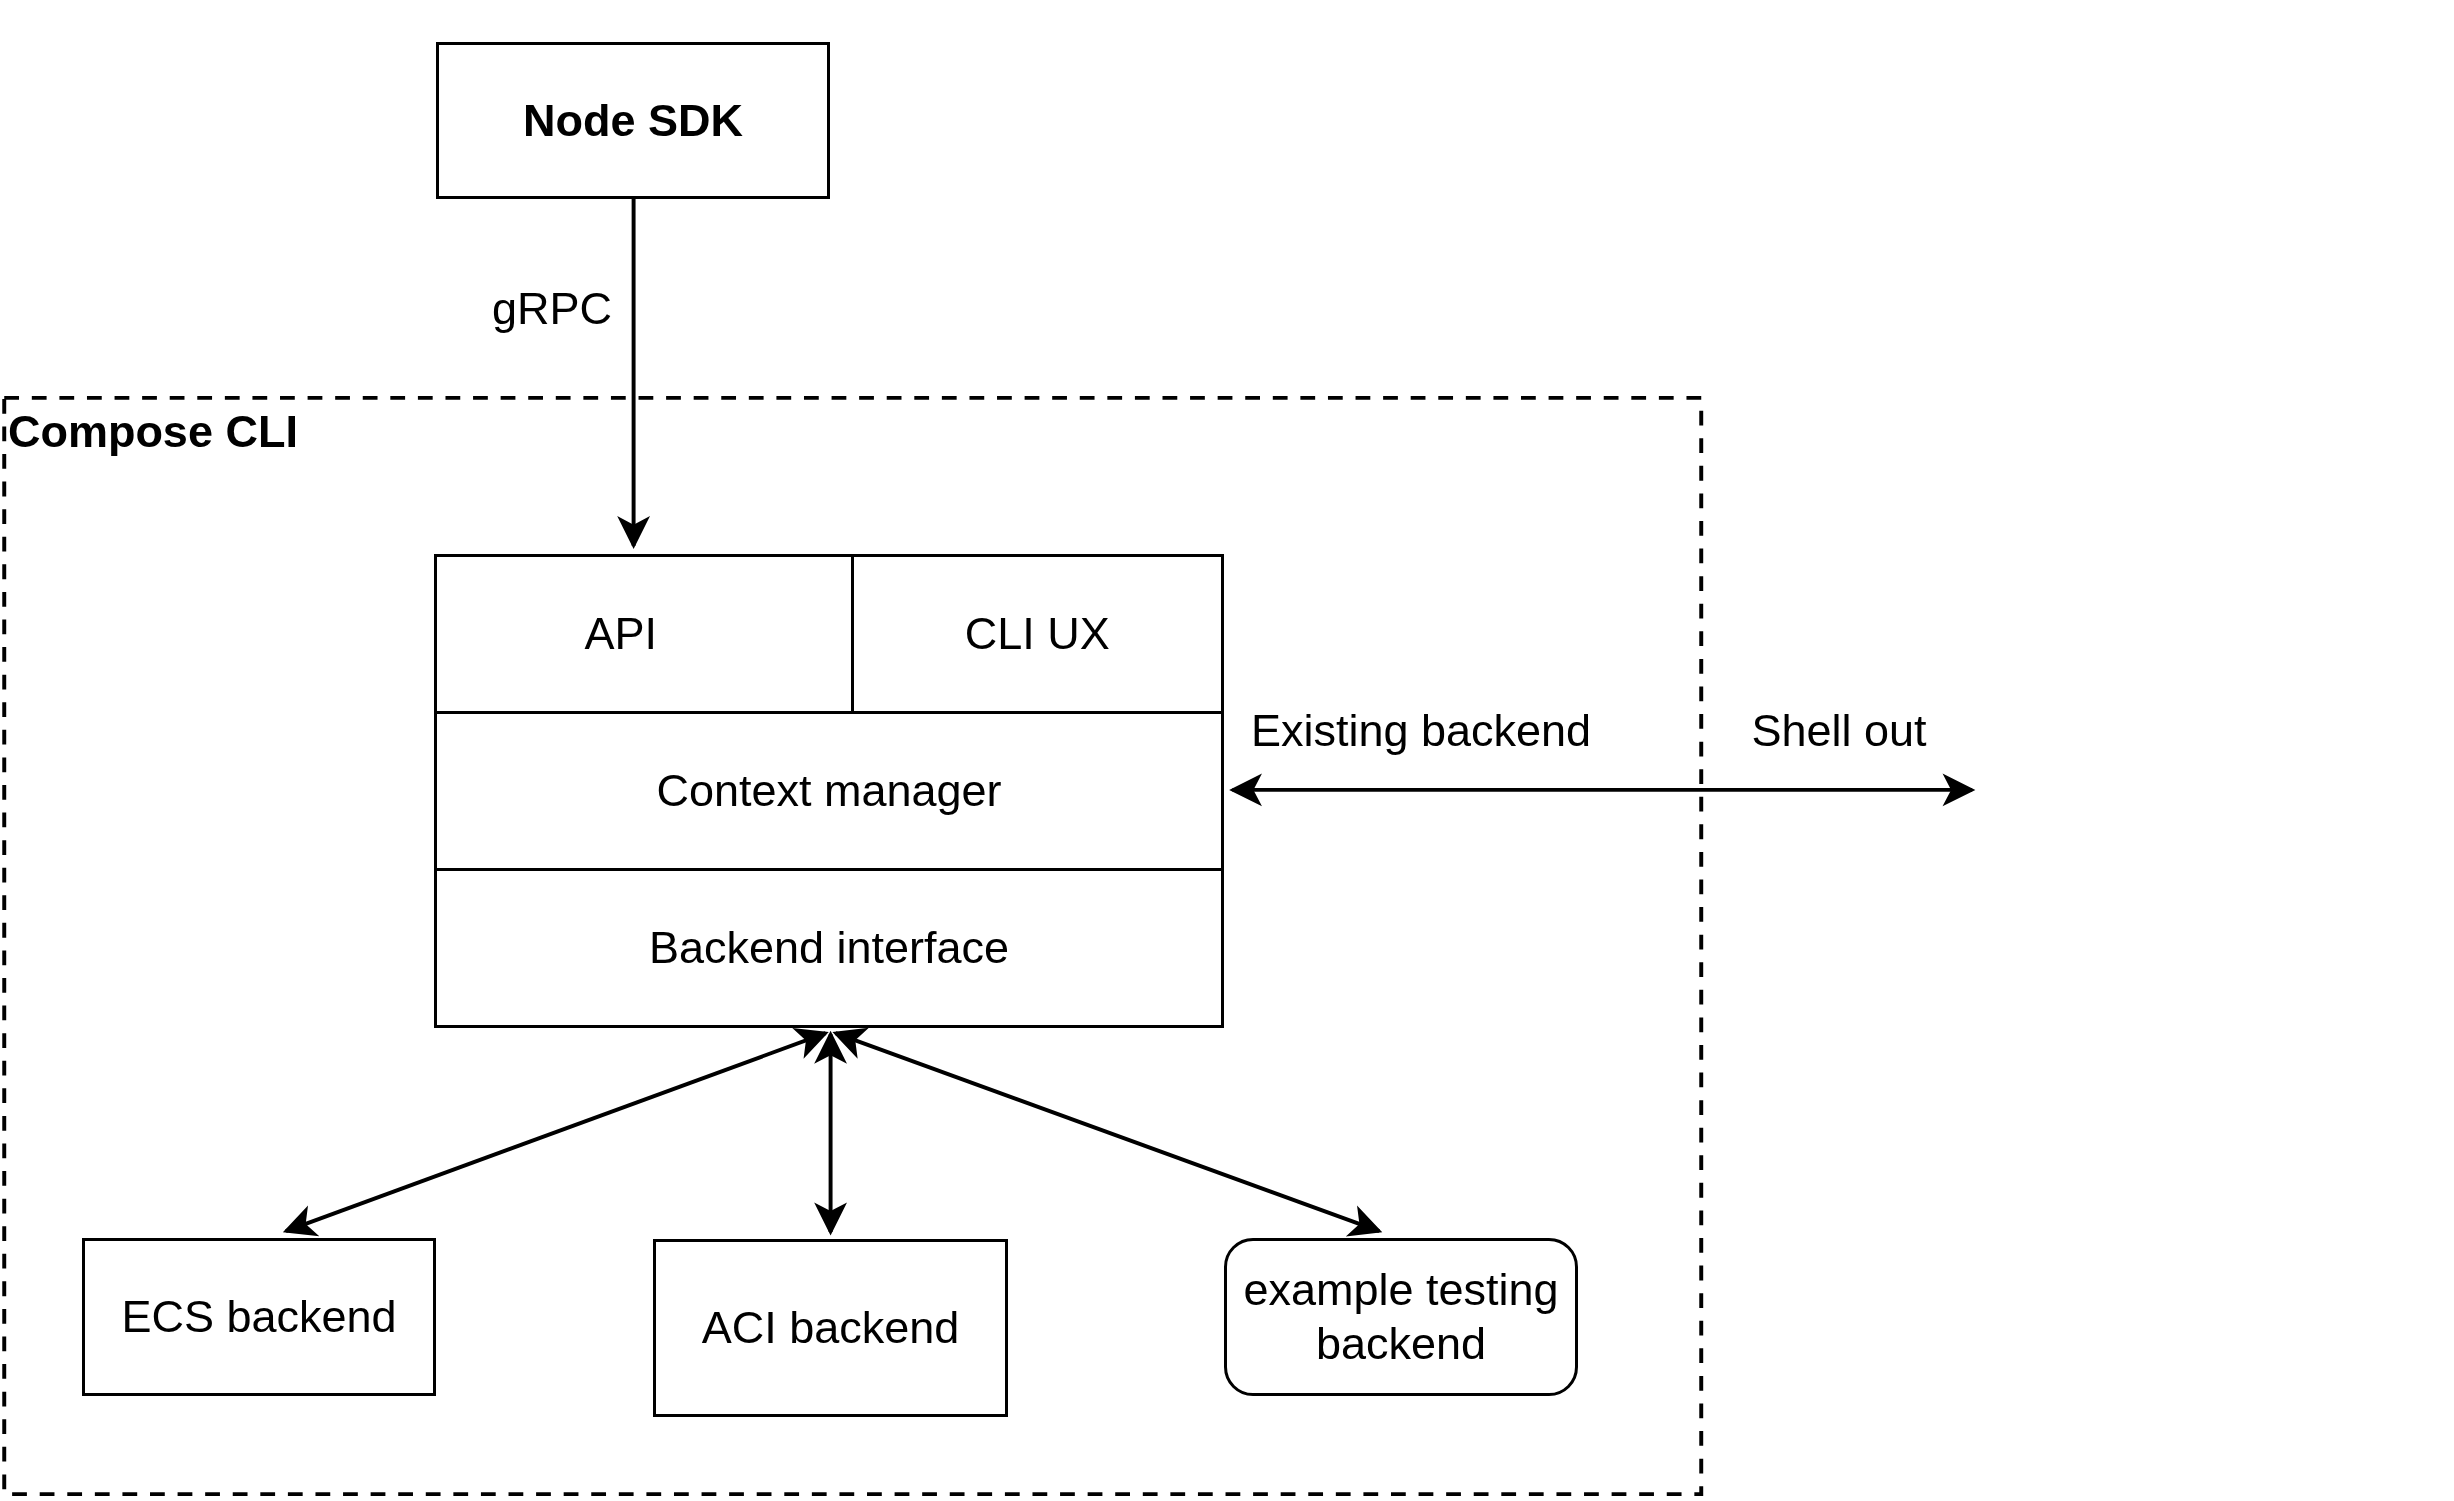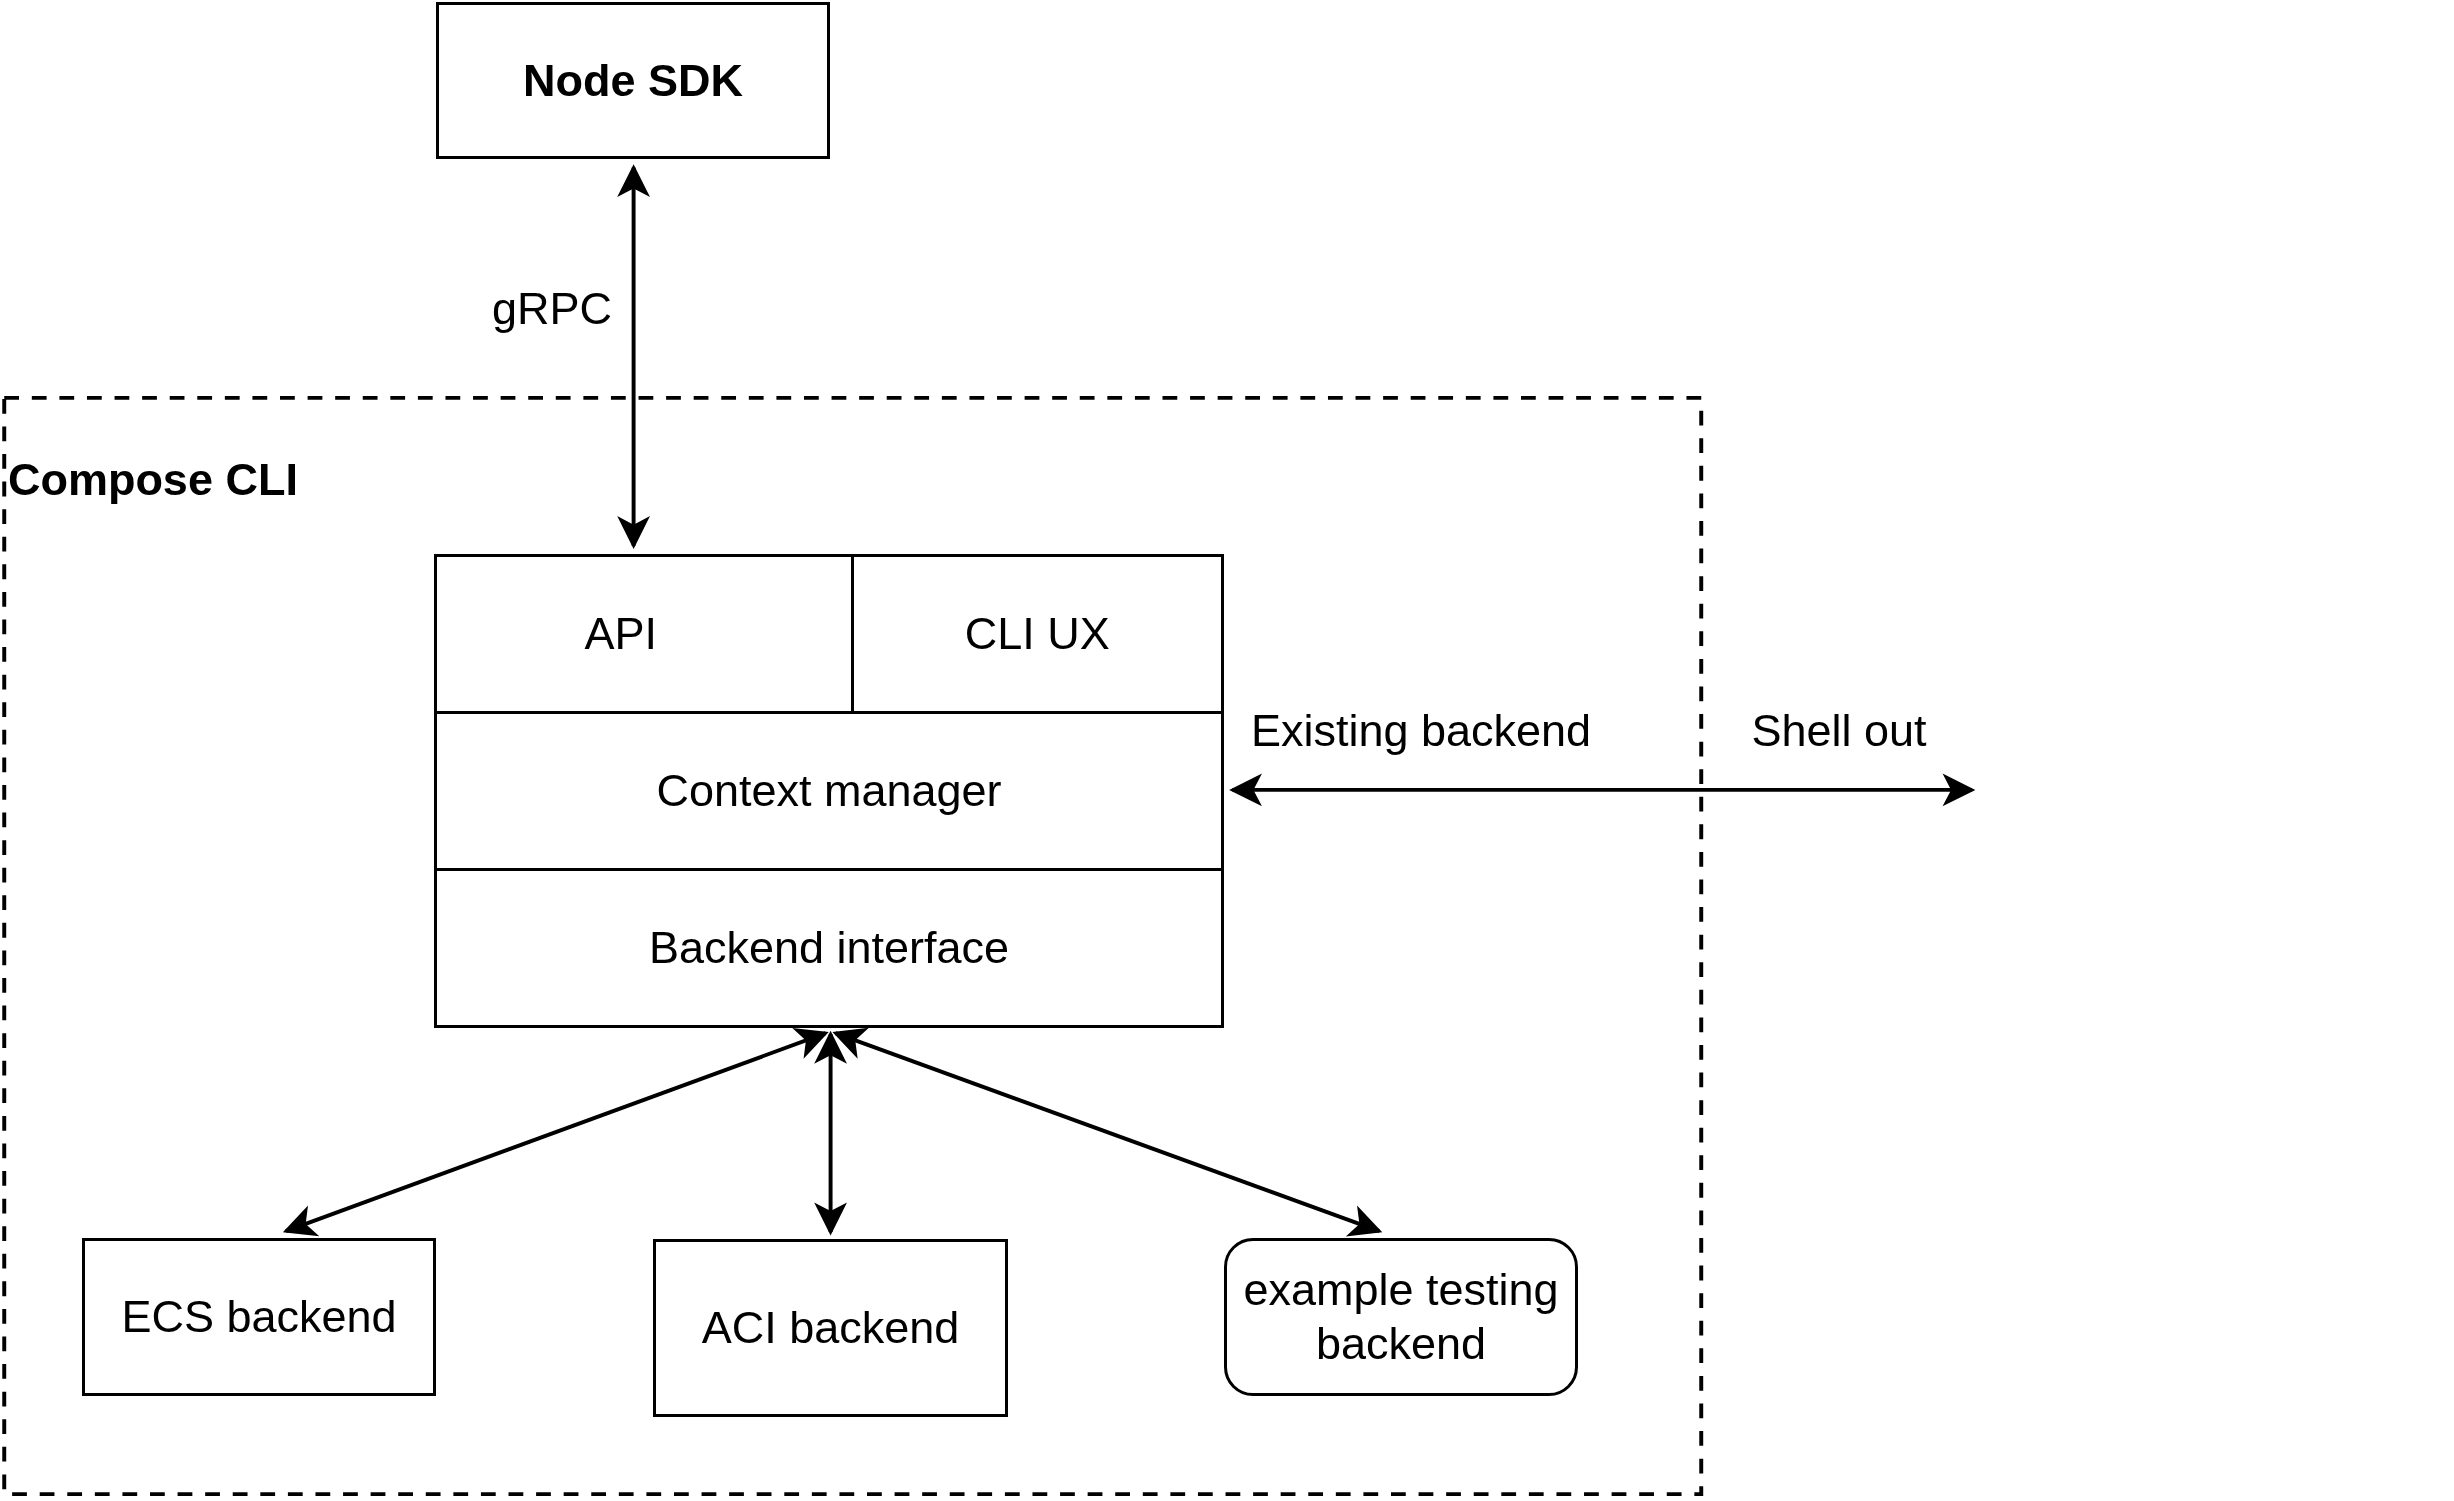--- a/index.html
+++ b/index.html
@@ -28,21 +28,21 @@
     box-sizing: border-box;
     border: 3.9px solid #000000;
     background: #ffffff;
     display: flex;
     align-items: center;
     justify-content: center;
     text-align: center;
     font-size: 45px;
     line-height: 1.2;
   }
-  .box.bold { font-weight: bold; }
+  .box.bold { font-weight: bold; margin-top: 40px; }
 
   
   .node-sdk { left: 436px; top: 2px; width: 394px; height: 157px; }
 
   
   .stack {
     position: absolute;
     left: 434px; top: 554px; width: 790px; height: 474px;
     box-sizing: border-box;
     border: 3.9px solid #000000;
@@ -80,21 +80,20 @@
 
   
   .group-label {
     position: absolute;
     left: 7.9px;
     top: 402px;
     font-size: 45px;
     font-weight: bold;
     line-height: 59px;
     white-space: nowrap;
-    margin-top: 48px;
   }
 
   
   .edge-label {
     position: absolute;
     transform: translate(-50%, -50%);
     font-size: 45px;
     white-space: nowrap;
     background: transparent;
   }

